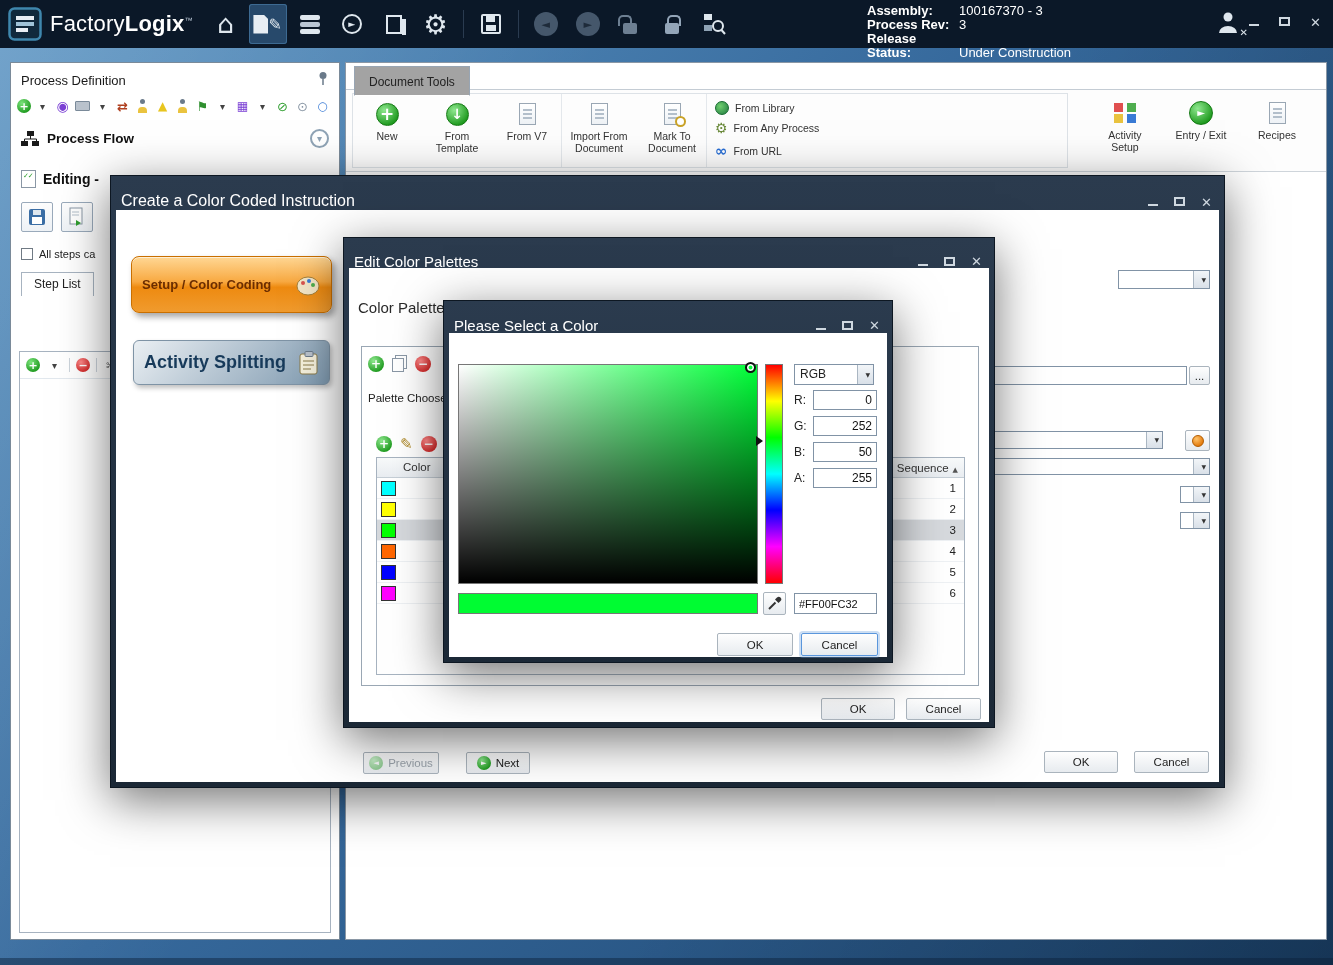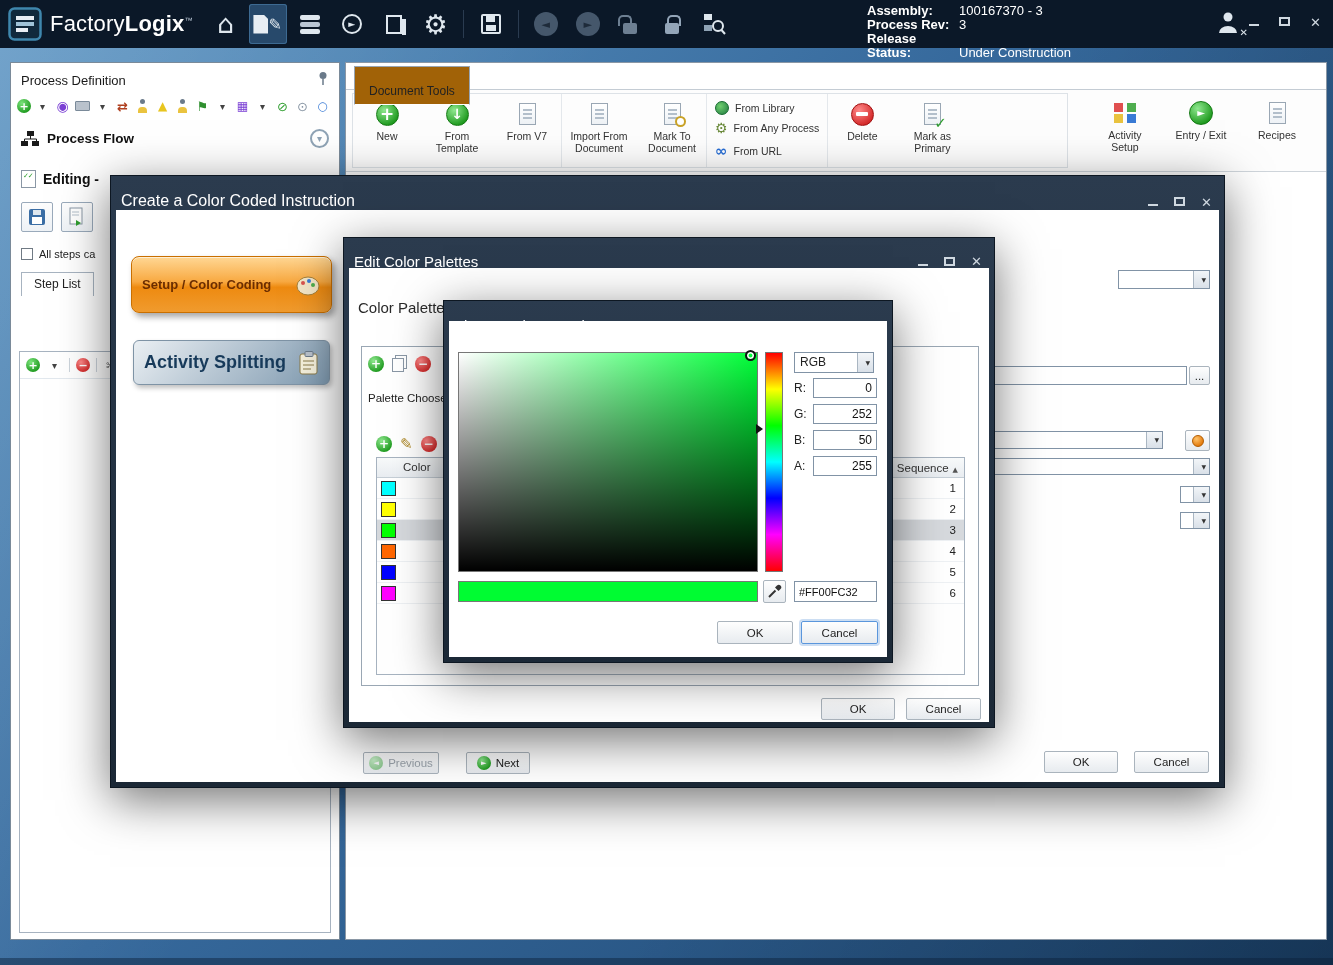--- a/index.html
+++ b/index.html
@@ -86,21 +86,21 @@
   .lp-listtools { display:flex; align-items:center; gap:6px; padding:4px 6px; border-bottom:1px solid #e2e8ee; }
   .vsep { width:1px; height:14px; background:#ccd4dc; }
   .mi-minus { width:14px; height:14px; border-radius:50%; background:radial-gradient(circle at 35% 30%, #ff8a8a, #d42a2a 75%); color:#fff; font-weight:bold; font-size:11px; line-height:1; }
   .mi-minus::before { content:"−"; }
   .mi-cut::before { content:"✂"; color:#555; font-size:13px; }
 
   
   .main-panel { position:absolute; left:345px; top:62px; width:982px; height:878px; background:#fff; border:1px solid #8a97a5; z-index:2; }
   .tab-strip { height:27px; background:#fff; position:relative; }
   .tab-strip::after { content:""; position:absolute; left:0; right:0; bottom:0; height:1px; background:#c4ccd4; }
-  .rtab { display:inline-block; margin:3px 0 0 8px; padding:17px 14px 6px; font-size:12px; color:#222; border:1px solid #98a5b3; border-bottom:1px solid #fff; background:#a16207; position:relative; z-index:1; cursor:pointer; }
+  .rtab { display:inline-block; margin:3px 0 0 8px; padding:8px 14px 6px; font-size:12px; color:#222; border:1px solid #98a5b3; border-bottom:1px solid #fff; background:#a3a3a3; position:relative; z-index:1; cursor:pointer; }
   .ribbon { display:flex; align-items:stretch; height:82px; background:#fdfdfd; border-bottom:1px solid #cfd5db; padding:3px 6px; }
   .ribbon-box { display:flex; border:1px solid #dde2e7; flex:1 1 auto; margin-right:14px; max-width:748px; }
   .rgroup { display:flex; gap:12px; padding:2px 5px; border-right:1px solid #e4e8ec; }
   .rgroup:last-child { border-right:none; }
   .rbtn { display:flex; flex-direction:column; align-items:center; gap:3px; width:58px; padding:5px 1px 2px; font-size:10.5px; line-height:12px; color:#333; background:none; border:none; text-align:center; cursor:pointer; font-family:inherit; }
   .rbtn .ic-area { height:26px; display:flex; align-items:center; justify-content:center; }
   .icn-circle { width:23px; height:23px; border-radius:50%; display:flex; align-items:center; justify-content:center; color:#fff; font-weight:bold; font-family:"DejaVu Sans",sans-serif; }
   .icn-green { background:radial-gradient(circle at 35% 30%, #8fe88f, #1f9a1f 75%); border:1px solid #157a15; }
   .icn-red { background:radial-gradient(circle at 35% 30%, #ff8a8a, #d42a2a 75%); border:1px solid #a11212; }
   .gp::before { content:"+"; font-size:17px; line-height:1; }
@@ -185,21 +185,21 @@
   .pal-row.selected { background:#d6d9dd; }
   .cell-color { width:120px; display:flex; align-items:center; padding-left:4px; border-right:1px solid #eef1f4; }
   .swatch { width:15px; height:15px; border:1px solid #333; display:inline-block; }
   .cell-mid { flex:1; }
   .cell-seq { width:72px; font-size:11.5px; color:#222; display:flex; align-items:center; justify-content:flex-end; padding-right:8px; }
   .btn-ok-pal { position:absolute; left:472px; top:430px; width:74px; height:22px; }
   .btn-cancel-pal { position:absolute; left:557px; top:430px; width:75px; height:22px; }
 
   
   .dlg-color { left:443px; top:300px; width:450px; height:363px; z-index:30; }
-  .dlg-color .dlg-body { top:20px; }
+  .dlg-color .dlg-body { top:32px; }
   .sv-box { position:absolute; left:9px; top:31px; width:300px; height:220px; border:1px solid #777; cursor:crosshair; }
   .sv-cursor { position:absolute; left:286px; top:-3px; width:11px; height:11px; border-radius:50%; border:2px solid #111; box-shadow:inset 0 0 0 1.5px #fff; }
   .hue-strip { position:absolute; left:316px; top:31px; width:18px; height:220px; border:1px solid #777; cursor:pointer;
     background:linear-gradient(to bottom,#ff0000 0%,#ffff00 16.6%,#00ff00 33.3%,#00ffff 50%,#0000ff 66.6%,#ff00ff 83.3%,#ff0000 100%); }
   .hue-arrow { position:absolute; left:307px; top:103px; width:0; height:0; border-top:5px solid transparent; border-bottom:5px solid transparent; border-left:7px solid #111; }
   .mode-combo { position:absolute; left:345px; top:31px; width:80px; height:21px; cursor:pointer; }
   .chan { position:absolute; left:345px; width:83px; height:20px; display:flex; align-items:center; }
   .chan-label { width:19px; font-size:12px; color:#222; }
   .chan-input { flex:1; width:100%; height:20px; border:1px solid #8193a6; text-align:right; padding:0 4px; font-size:12px; font-family:inherit; color:#111; }
   .chan-r { top:57px; } .chan-g { top:83px; } .chan-b { top:109px; } .chan-a { top:135px; }
@@ -410,34 +410,20 @@
             <span class="icn-globe"></span>
             <span>From Library</span>
           </button>
           <button class="srow">
             <span class="icn-gears"></span>
             <span>From Any Process</span>
           </button>
           <button class="srow">
             <span class="icn-link"></span>
             <span>From URL</span>
-          </button>
-        </div>
-        <div class="rgroup">
-          <button class="rbtn">
-            <span class="ic-area">
-                <span class="icn-circle icn-red gm"></span>
-              </span>
-            <span>Delete</span>
-          </button>
-          <button class="rbtn">
-            <span class="ic-area">
-                <span class="icn-doc w-check"></span>
-              </span>
-            <span>Mark as Primary</span>
           </button>
         </div>
       </div>
       <div class="right-tools">
         <button class="rbtn">
           <span class="ic-area">
             <svg width="26" height="24">
               <rect x="2" y="2" width="9" height="9" fill="#e04f4f"></rect>
               <rect x="15" y="2" width="9" height="9" fill="#4fae4f"></rect>
               <rect x="2" y="13" width="9" height="9" fill="#eac33f"></rect>

